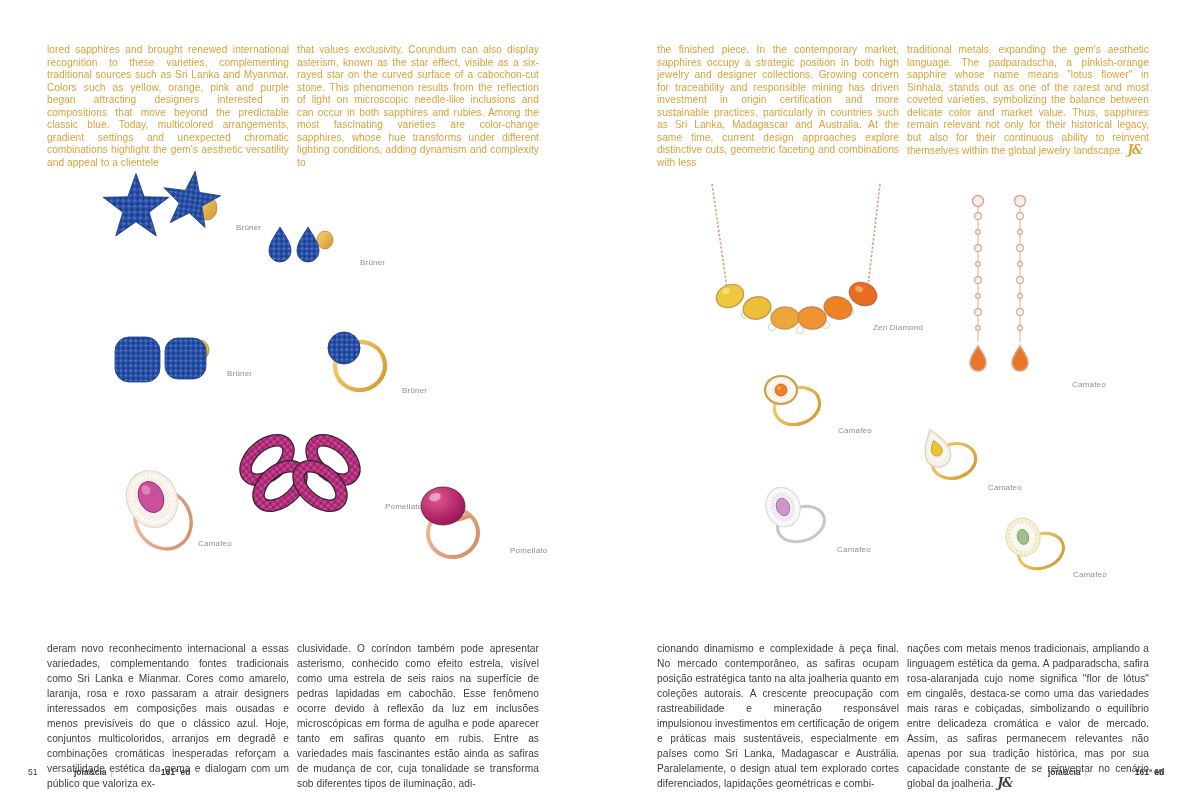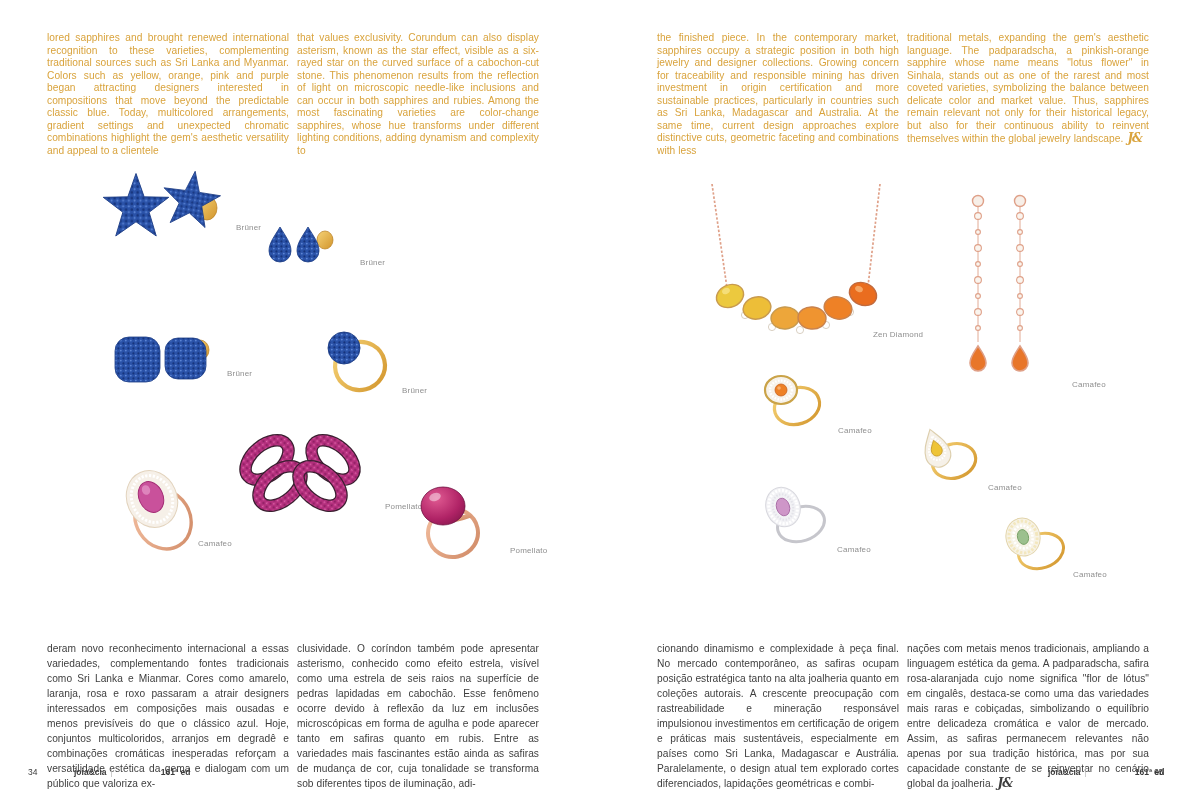--- a/index.html
+++ b/index.html
@@ -6,21 +6,21 @@
   body{
     width:1191px;height:794px;position:relative;overflow:hidden;
     background:#ffffff;
     font-family:"Liberation Sans",sans-serif;
   }
   .col{
     position:absolute;width:242px;
     font-size:10.2px;line-height:12.55px;
     text-align:justify;letter-spacing:.05px;
   }
-  .col-top{color:#d9a33c;top:32px;}
+  .col-top{color:#d9a33c;top:44px;}
   .col-bottom{color:#3e3e3e;top:641px;line-height:15px;}
   .cpos1{left:47px;}  .cpos2{left:297px;}
   .cpos3{left:657px;} .cpos4{left:907px;}
   .endmark{
     font-family:"DejaVu Serif",serif;font-style:italic;font-weight:bold;
     font-size:12px;letter-spacing:-1px;padding-left:4px;
   }
   .product{position:absolute;}
   .brand-label{
     position:absolute;font-size:8px;color:#8f8f8f;
@@ -162,21 +162,21 @@
     <circle cx="155" cy="130" r="3.6" fill="#ffffff" stroke="#cfc4b4" stroke-width="0.8"></circle>
     <ellipse cx="35" cy="114" rx="14" ry="11" fill="#ecc93e" stroke="#c89a4e" stroke-width="1.4" transform="rotate(-24 35 114)"></ellipse>
     <ellipse cx="62" cy="126" rx="14" ry="11" fill="#edbe38" stroke="#c89a4e" stroke-width="1.4" transform="rotate(-12 62 126)"></ellipse>
     <ellipse cx="90" cy="136" rx="14" ry="11" fill="#eda63a" stroke="#c89a4e" stroke-width="1.4" transform="rotate(-4 90 136)"></ellipse>
     <ellipse cx="117" cy="136" rx="14" ry="11" fill="#ef9430" stroke="#c8824e" stroke-width="1.4" transform="rotate(5 117 136)"></ellipse>
     <ellipse cx="143" cy="126" rx="14" ry="11" fill="#ee8126" stroke="#c8824e" stroke-width="1.4" transform="rotate(14 143 126)"></ellipse>
     <ellipse cx="168" cy="112" rx="14" ry="11" fill="#ea6d1f" stroke="#c06a3e" stroke-width="1.4" transform="rotate(24 168 112)"></ellipse>
     <ellipse cx="31" cy="109" rx="4" ry="3" fill="#f8e387" opacity="0.8" transform="rotate(-24 31 109)"></ellipse>
     <ellipse cx="164" cy="107" rx="4" ry="3" fill="#f8b477" opacity="0.8" transform="rotate(24 164 107)"></ellipse>
   </svg>
-  <span class="brand-label" style="left:138px;top:148px">Zen Diamond</span>
+  <span class="brand-label" style="left:138px;top:141px">Zen Diamond</span>
 </div>
 
 <div class="product" style="left:950px;top:190px;width:95px;height:202px">
   <svg width="95" height="202" viewBox="0 0 95 202">
     <g>
       <line x1="28" y1="16" x2="28" y2="152" stroke="#dfa088" stroke-width="0.9"></line>
       <circle cx="28" cy="11" r="5.5" fill="#f7efe8" stroke="#dfa088" stroke-width="1.4"></circle>
       <circle cx="28" cy="26" r="3.4" fill="#faf5ef" stroke="#dfa088" stroke-width="1.1"></circle>
       <circle cx="28" cy="42" r="2.4" fill="#faf5ef" stroke="#dfa088" stroke-width="1.1"></circle>
       <circle cx="28" cy="58" r="3.4" fill="#faf5ef" stroke="#dfa088" stroke-width="1.1"></circle>
@@ -240,17 +240,17 @@
   <svg width="78" height="72" viewBox="0 0 78 72">
     <ellipse cx="46" cy="41" rx="23" ry="17" fill="none" stroke="url(#goldGrad)" stroke-width="3" transform="rotate(-18 46 41)"></ellipse>
     <ellipse cx="28" cy="27" rx="17" ry="19" fill="#f7f3e7" stroke="#e2d4ab" stroke-width="1" transform="rotate(-14 28 27)"></ellipse>
     <ellipse cx="28" cy="27" rx="14" ry="16" fill="none" stroke="#f3e7be" stroke-width="3" stroke-dasharray="2.4,1.6" transform="rotate(-14 28 27)"></ellipse>
     <ellipse cx="28" cy="27" rx="9.5" ry="11.5" fill="none" stroke="#ffffff" stroke-width="2.6" stroke-dasharray="2,1.5" transform="rotate(-14 28 27)"></ellipse>
     <ellipse cx="28" cy="27" rx="5.5" ry="7.5" fill="#9cc08e" stroke="#76a066" stroke-width="0.9" transform="rotate(-14 28 27)"></ellipse>
   </svg>
   <span class="brand-label" style="left:38px;top:60px">Camafeo</span>
 </div>
 
-<span class="footer pn fl-pn">34</span>
+<span class="footer pn fl-pn">51</span>
 <span class="footer fl-brand"><span class="brand">joia&amp;cia</span><span class="sep">|</span><span class="ed">161ª ed</span></span>
 
 <span class="footer fr-brand"><span class="brand">joia&amp;cia</span><span class="sep">|</span><span class="ed">161ª ed</span></span>
 <span class="footer pn fr-pn">65</span>
 
 </body></html>

